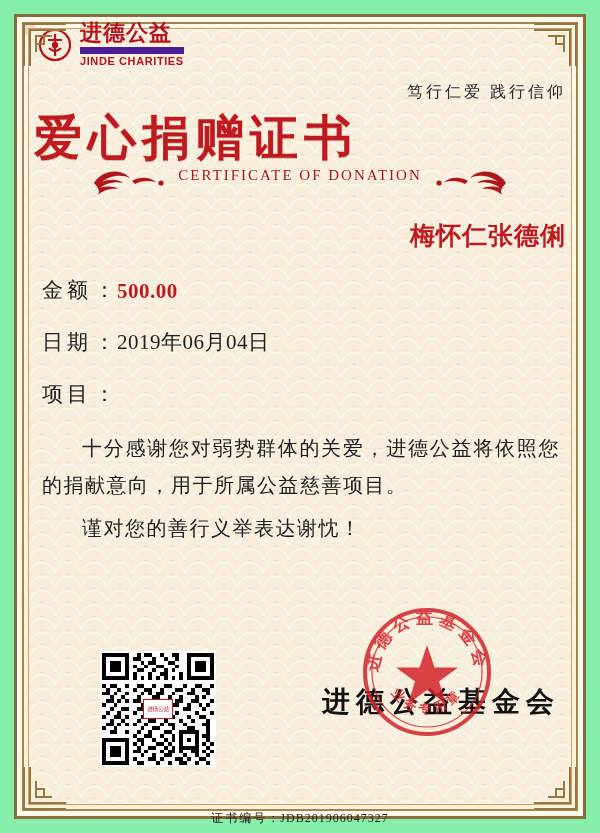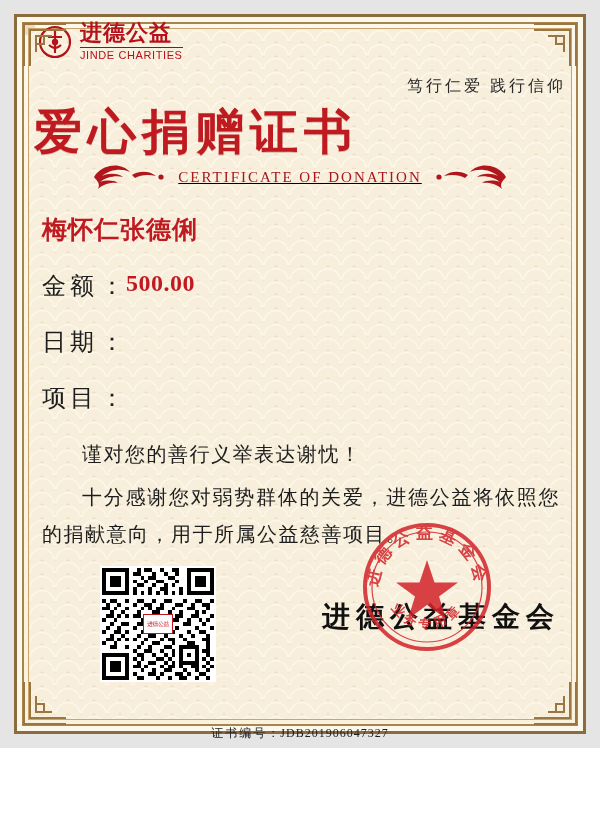--- a/index.html
+++ b/index.html
@@ -11,23 +11,23 @@
     height: 833px;
     background: #ffffff;
     font-family: "Liberation Serif", "DejaVu Serif", serif;
     overflow: hidden;
   }
 
   
   .cert {
     position: relative;
     width: 600px;
-    height: 748px;
+    height: 833px;
     box-sizing: border-box;
-    background: #e5e5e5;
+    background: #86efac;
     padding: 22px;
   }
   .cert-border-outer {
     position: absolute;
     left: 14px; top: 14px; right: 14px; bottom: 14px;
     border: 3px solid #8c6b3f;
     background:
       radial-gradient(circle at 12px 12px, rgba(200,170,120,.35) 0 6px, rgba(0,0,0,0) 7px),
       linear-gradient(180deg, #fdf8ec 0%, #fcf4e2 50%, #fbf2dd 100%);
     box-shadow: inset 0 0 0 5px #fdf8ec, inset 0 0 0 7px #a8854f;
@@ -97,25 +97,25 @@
   .logo-cn {
     font-family: "Liberation Sans", sans-serif;
     font-size: 22px;
     font-weight: bold;
     color: #b5121b;
     letter-spacing: 1px;
   }
   .logo-en {
     font-family: "Liberation Sans", sans-serif;
     font-size: 11px;
-    font-weight: normal;
+    font-weight: bold;
     color: #b5121b;
     letter-spacing: .6px;
     margin-top: 3px;
-    border-top: 1px solid #4c1d95;
+    border-top: 7px solid #4c1d95;
     padding-top: 2px;
     display: inline-block;
   }
 
   
   .motto {
     text-align: right;
     font-size: 16px;
     color: #2a2a2a;
     letter-spacing: 3px;
@@ -126,51 +126,50 @@
     font-size: 48px;
     font-weight: bold;
     color: #c01a21;
     letter-spacing: 6px;
     margin-top: 8px;
     line-height: 1.12;
     text-shadow: 0 1px 0 rgba(120,20,20,.25);
   }
   .subtitle-row {
     display: flex;
-    align-items: center;
     justify-content: center;
     gap: 8px;
     margin-top: 2px;
-    text-decoration: underline;
   }
   .sub-en {
     font-family: "Liberation Serif", serif;
     font-size: 15px;
     color: #a8171c;
     letter-spacing: 2px;
     white-space: nowrap;
   }
   .flourish { flex: 0 0 auto; }
 
   
   .donor {
     margin-top: 18px;
     font-size: 25px;
     font-weight: bold;
     color: #c01a21;
     letter-spacing: 1px;
     padding-left: 8px;
+    text-align: right;
   }
 
   
   .fields { margin-top: 20px; padding-left: 8px; }
   .field-row {
     display: flex;
-    align-items: flex-start;
-    font-size: 24px;
+    align-items: flex-end;
+    font-size: 21px;
     color: #1d1d1d;
     margin-bottom: 13px;
     margin-top: 24px;
   }
   .field-label { letter-spacing: 4px; }
   .field-colon { margin: 0 2px; }
   .field-value { letter-spacing: .5px; }
   .field-value.amount { color: #c01a21; font-weight: bold; }
 
   
@@ -342,30 +341,31 @@
 
     <div class="fields">
       <div class="field-row">
         <span class="field-label">金额</span>
         <span class="field-colon">：</span>
         <span class="field-value amount">500.00</span>
       </div>
       <div class="field-row">
         <span class="field-label">日期</span>
         <span class="field-colon">：</span>
+        <span class="field-value">2019年06月04日</span>
       </div>
       <div class="field-row">
         <span class="field-label">项目</span>
         <span class="field-colon">：</span>
       </div>
     </div>
 
     <div class="body-text">
+      <p>十分感谢您对弱势群体的关爱，进德公益将依照您的捐献意向，用于所属公益慈善项目。</p>
       <p>谨对您的善行义举表达谢忱！</p>
-      <p>十分感谢您对弱势群体的关爱，进德公益将依照您的捐献意向，用于所属公益慈善项目。</p>
     </div>
 
     <div class="footer-area">
 
       <div class="qr">
         <svg width="112" height="112" viewBox="0 0 29 29" shape-rendering="crispEdges">
           <rect width="29" height="29" fill="#ffffff"></rect>
           <g fill="#000000">
 
             <rect x="0" y="0" width="7" height="1"></rect>

